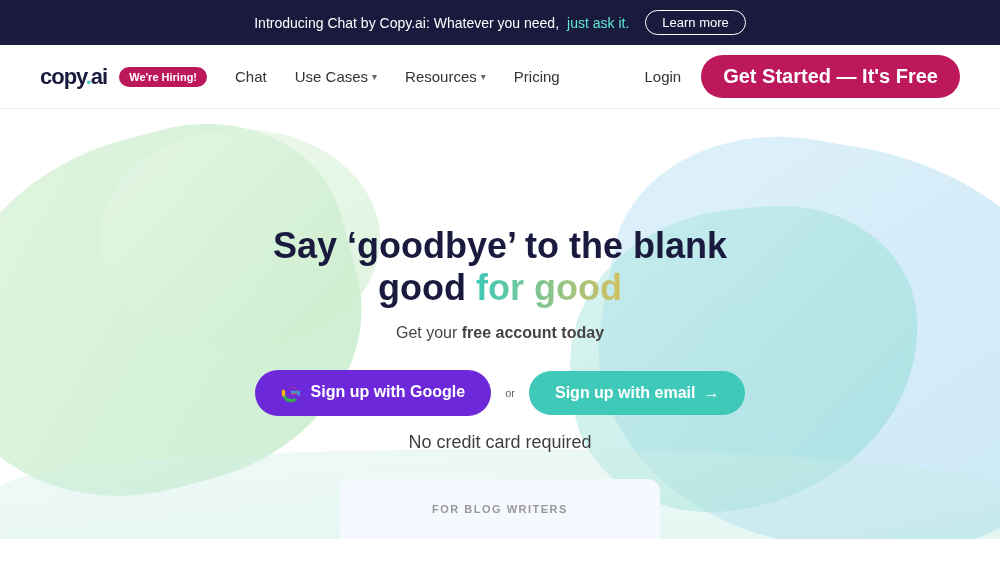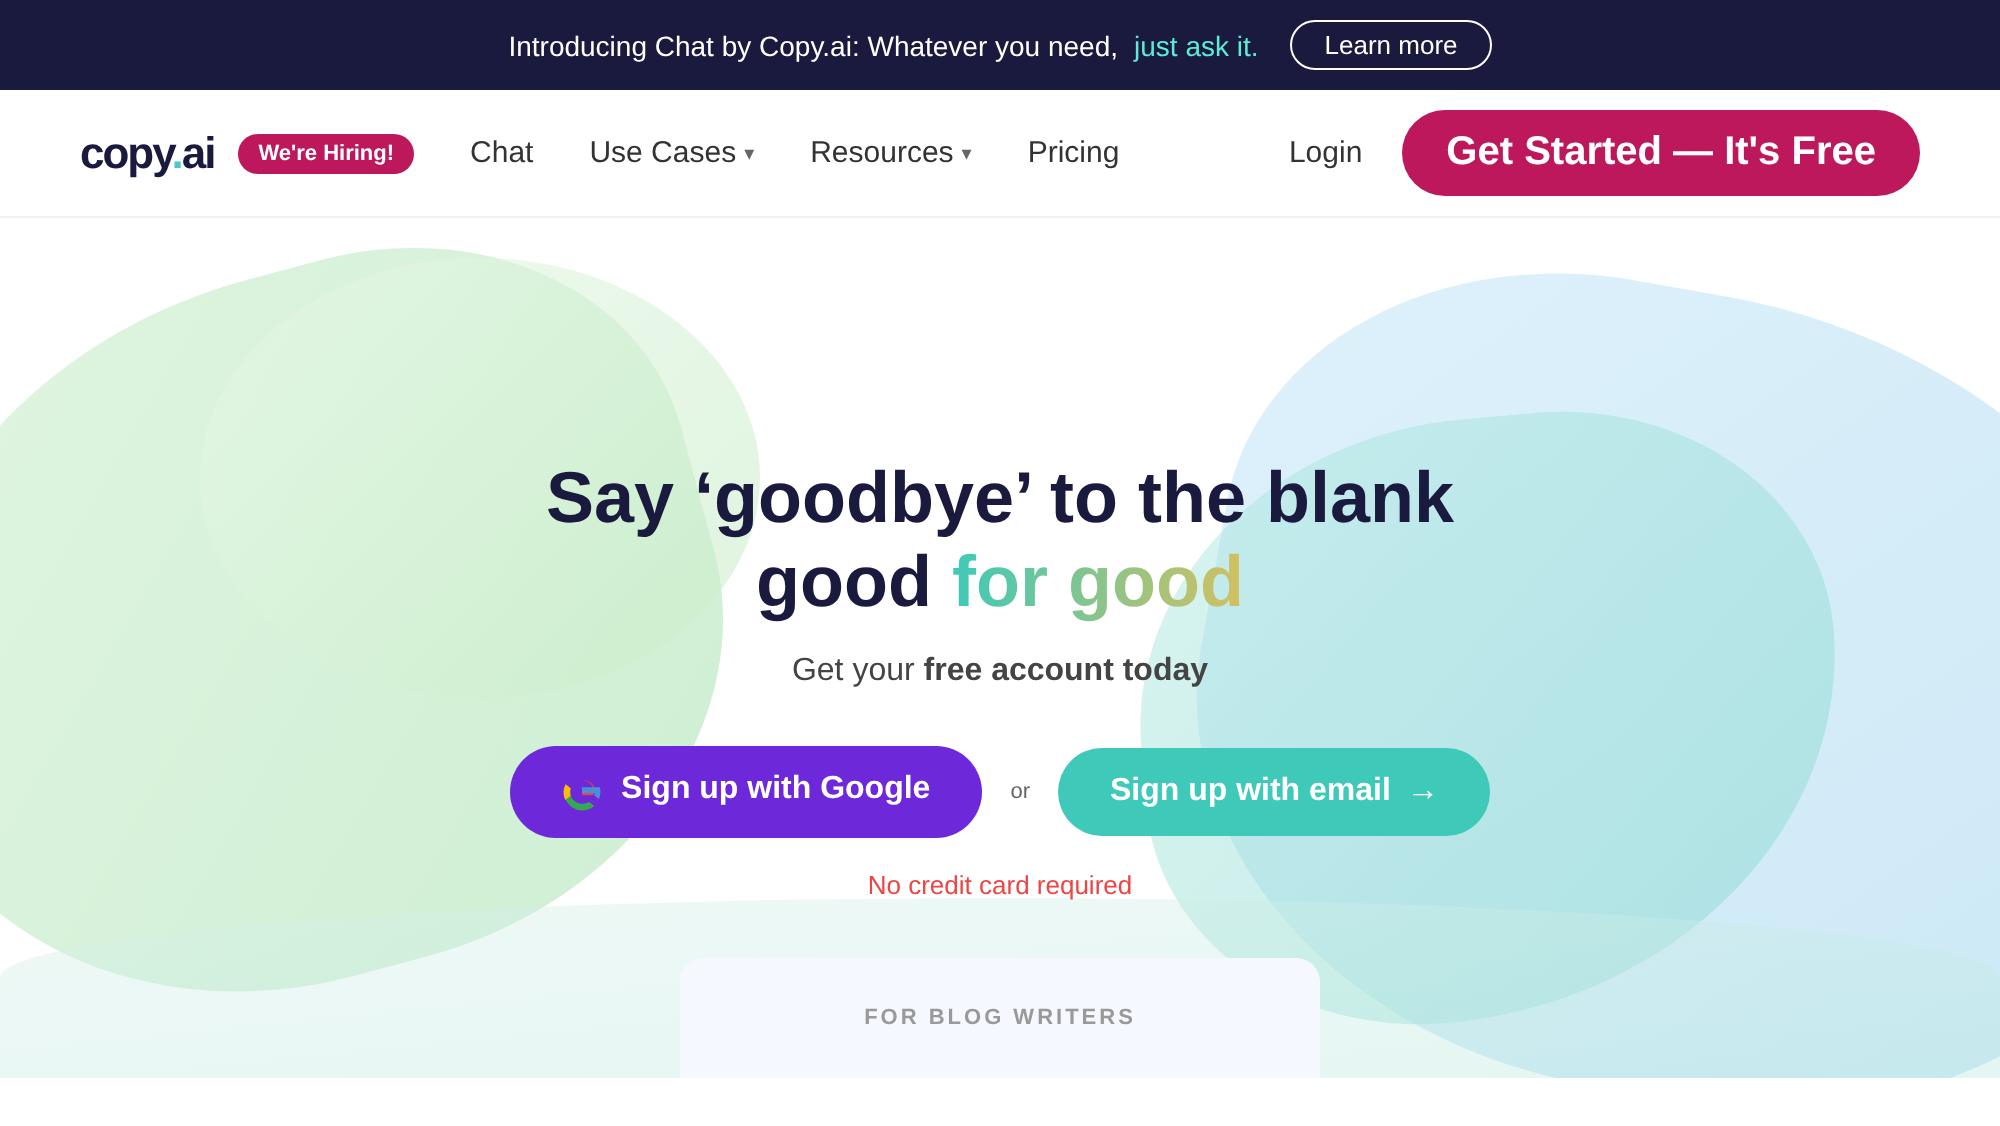--- a/index.html
+++ b/index.html
@@ -233,22 +233,22 @@
       padding: 13px 26px;
       font-size: 16px;
       font-weight: 600;
       cursor: pointer;
       display: flex;
       align-items: center;
       gap: 8px;
     }
     .arrow-icon { font-size: 16px; }
     .no-cc {
-      font-size: 13px;
-      color: #ef4444;
+      font-size: 18px;
+      color: #404040;
     }
 
     .bottom-card-hint {
       position: absolute;
       bottom: 0;
       left: 50%;
       transform: translateX(-50%);
       width: 320px;
       height: 60px;
       background: #f5f8ff;

